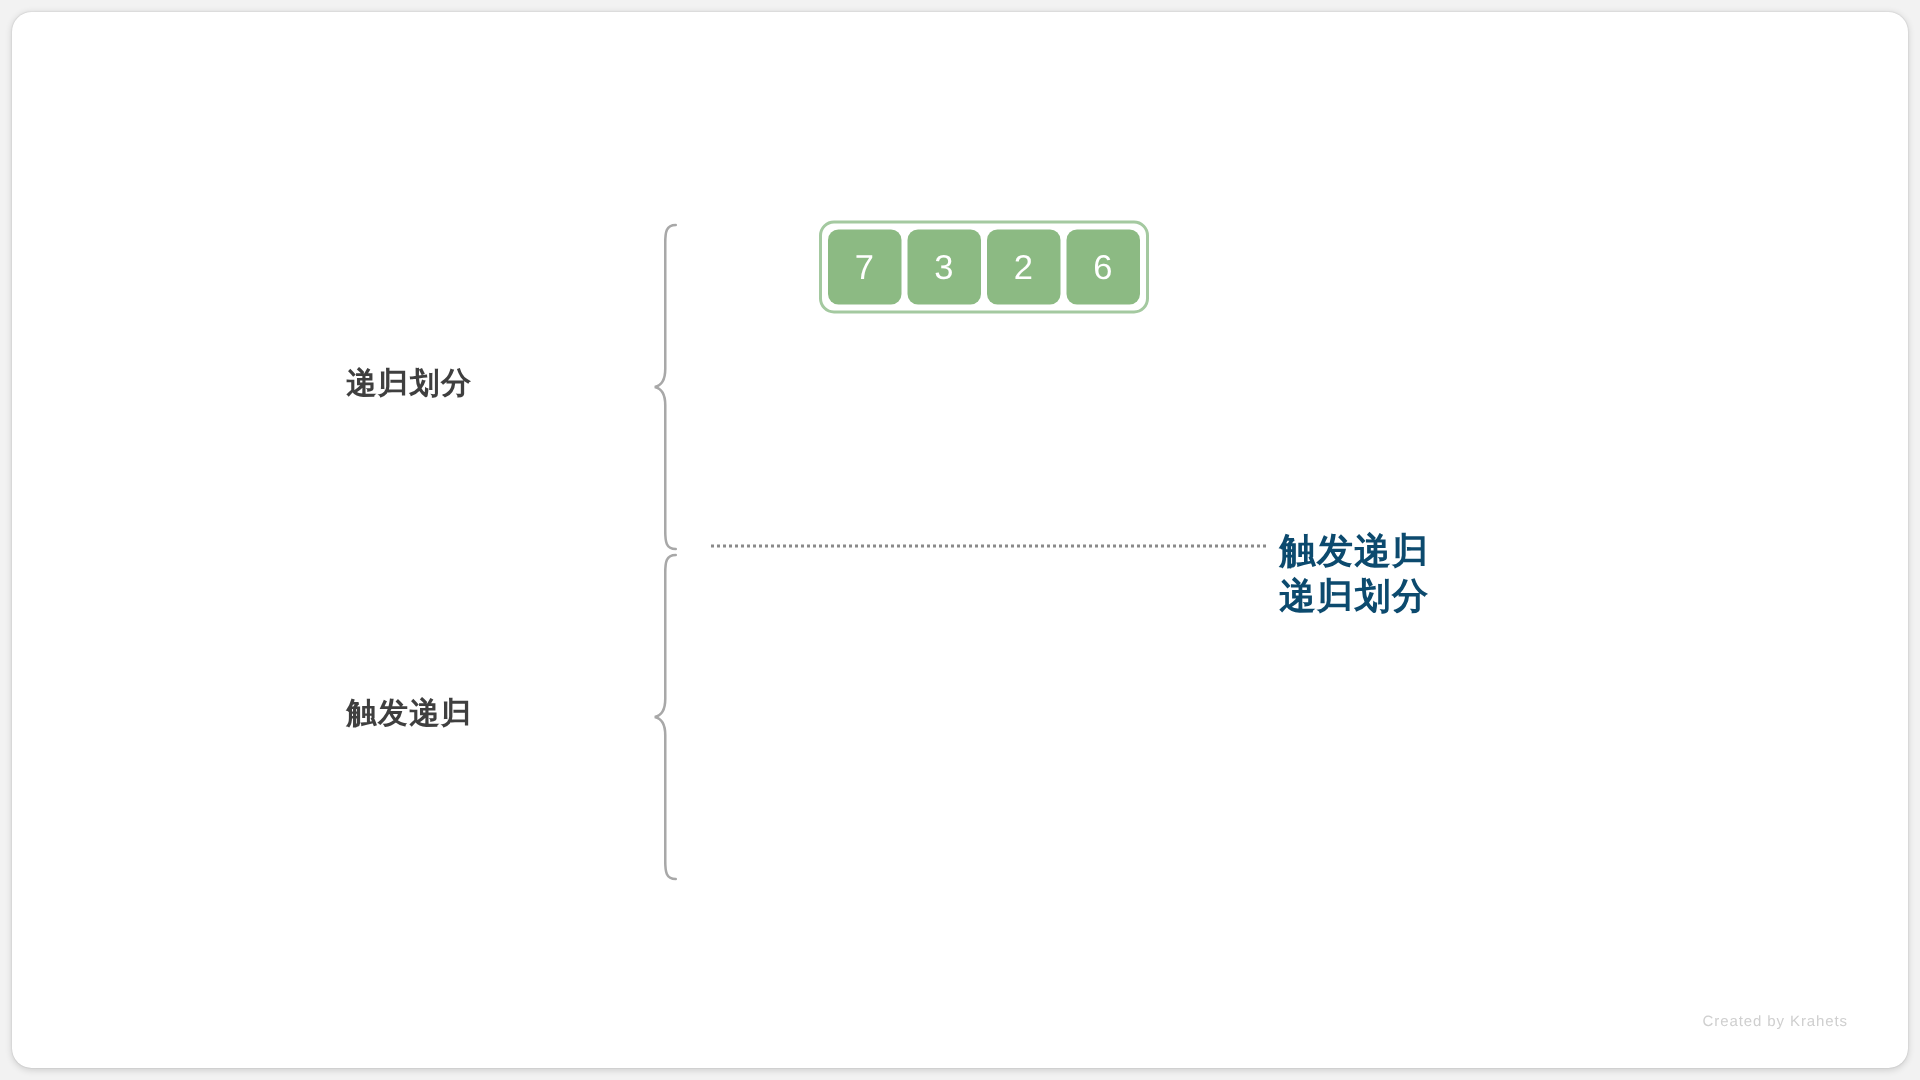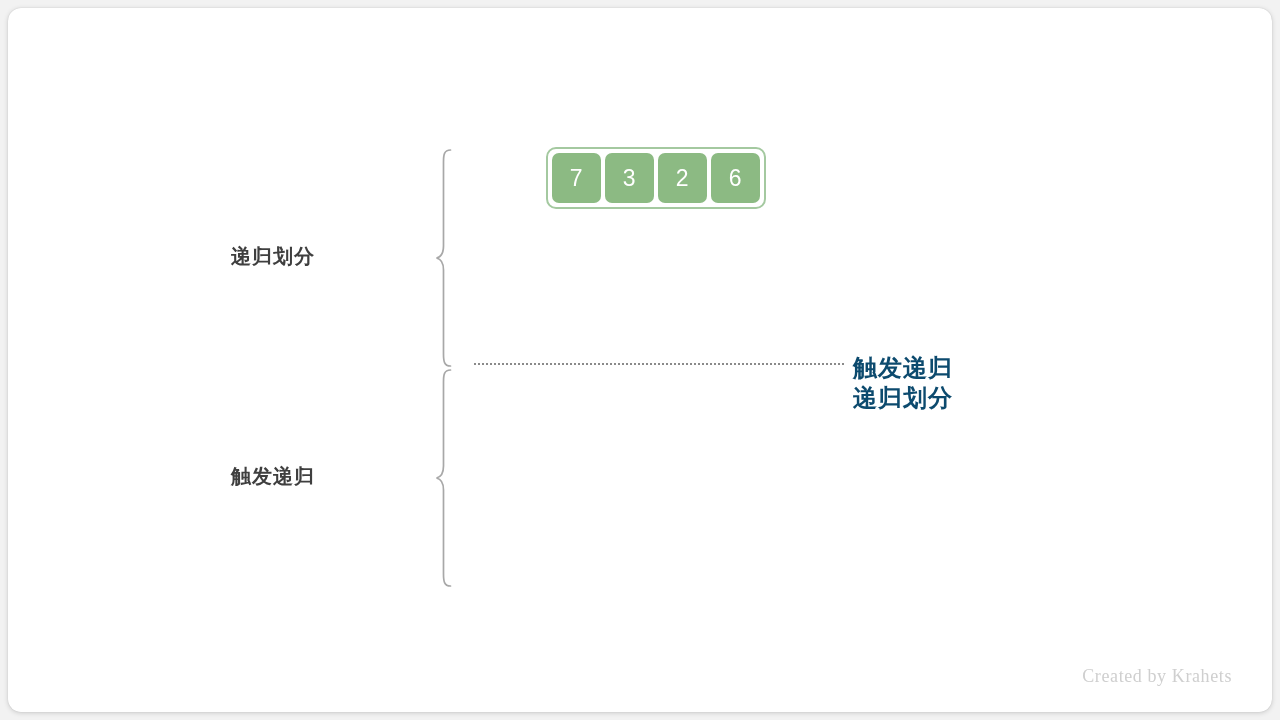--- a/index.html
+++ b/index.html
@@ -108,22 +108,22 @@
     letter-spacing: 1px;
     line-height: 30px;
   }
   #note div { white-space: nowrap; }
 
   
   #credit {
     position: absolute;
     right: 40px;
     bottom: 25px;
-    font-family: Liberation Serif, serif;
-    font-size: 18px;
+    font-family: Liberation Sans, sans-serif;
+    font-size: 10px;
     color: #cfcfcf;
     letter-spacing: 0.6px;
     white-space: nowrap;
   }
 </style>
 </head>
 <body>
 
 <div id="stage">
   <div id="card">

